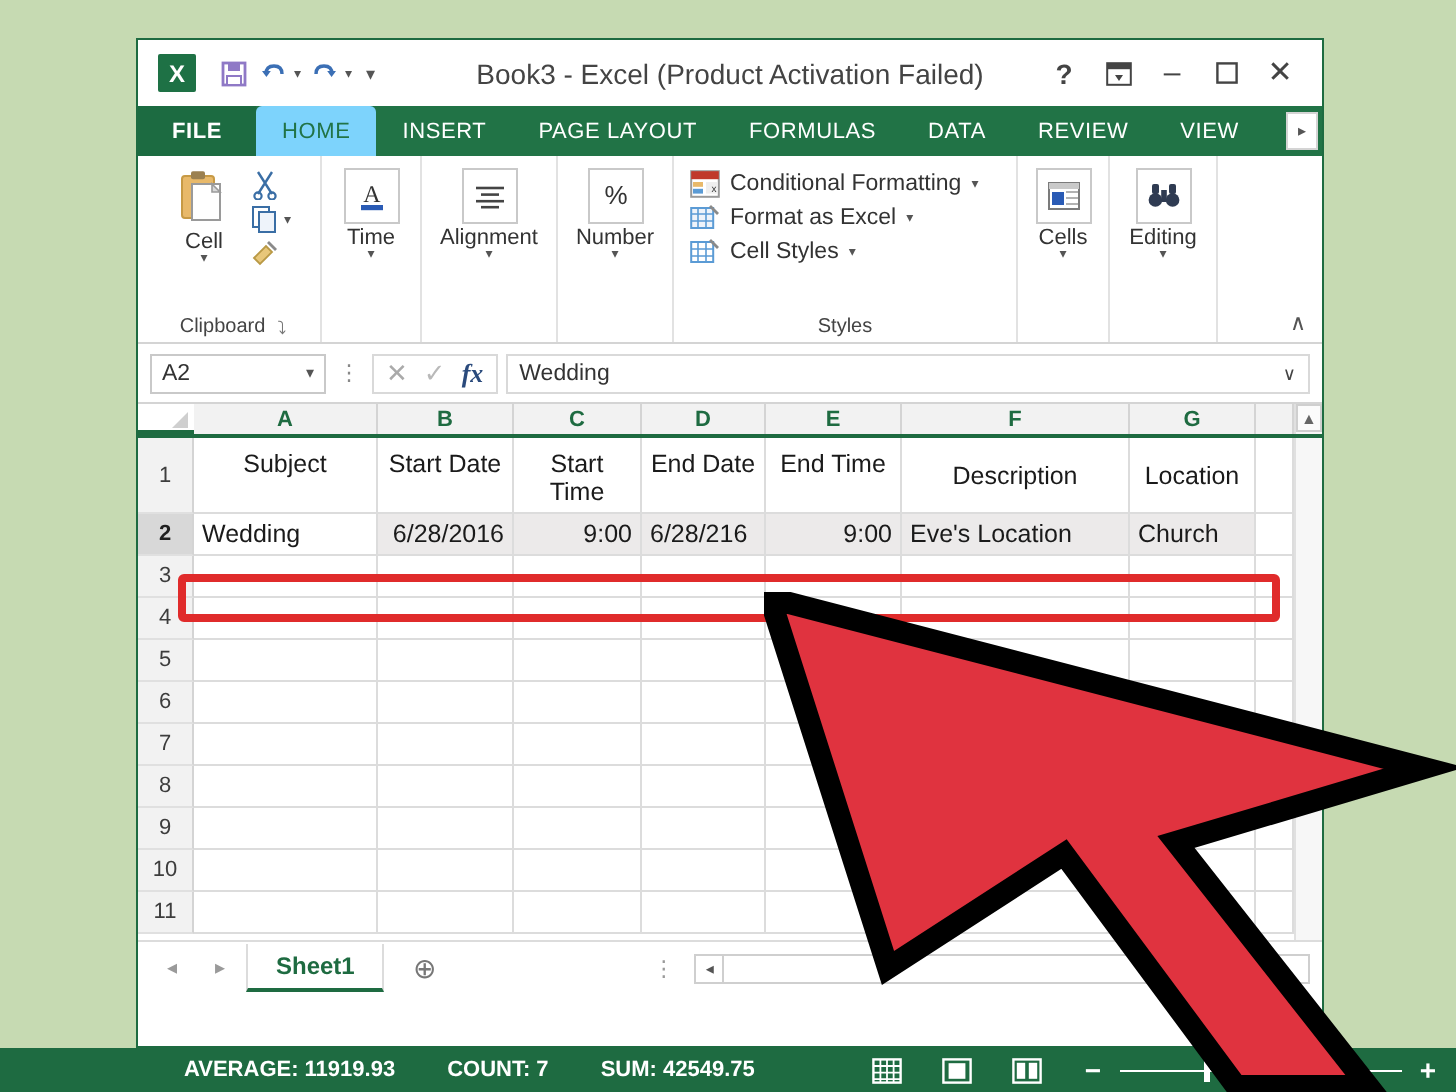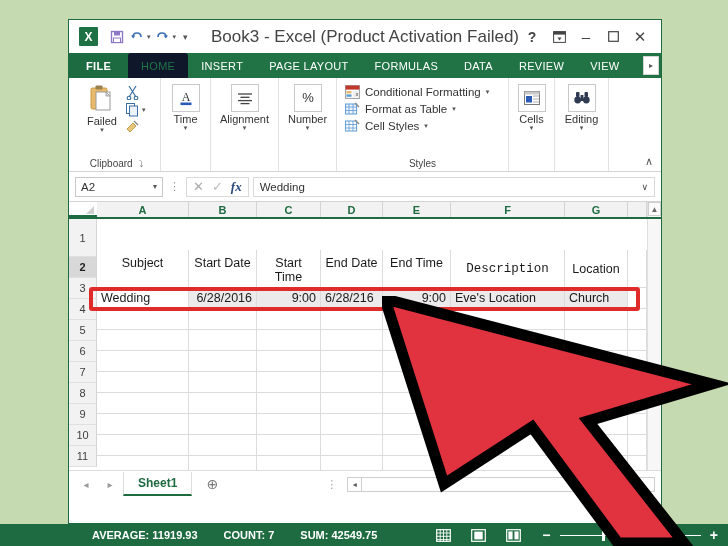--- a/index.html
+++ b/index.html
@@ -65,21 +65,21 @@
     font-size: 14px;
     line-height: 1;
   }
   .qat-save { color: #8f79c6; font-size: 15px; }
   .qat-arrow { color: #3b6fb5; font-size: 15px; font-weight: bold; }
   .qat-caret { color: #555; font-size: 7px; margin-left: -1px; }
   .title-text {
     position: absolute;
     left: 0; right: 0;
     text-align: center;
-    font-size: 17px;
+    font-size: 14px;
     color: #444444;
     pointer-events: none;
   }
   .win-controls {
     margin-left: auto;
     display: flex;
     align-items: center;
     gap: 13px;
     padding-right: 10px;
     z-index: 2;
@@ -117,21 +117,21 @@
     padding: 0 13px;
     white-space: nowrap;
   }
   .tab.file {
     background: #1c6b41;
     font-weight: bold;
     padding: 0 17px;
     color: #ffffff;
   }
   .tab.active {
-    background: #0f172a;
+    background: #7dd3fc;
     color: #217346;
     border-top-left-radius: 3px;
     border-top-right-radius: 3px;
   }
   .tab-more {
     margin-left: auto;
     width: 16px;
     display:flex;
     align-items:center;
     justify-content:center;
@@ -323,21 +323,21 @@
     color: #3d3d3d;
     background:#f2f2f2;
     border-bottom:1px solid #e0e0e0;
     border-right:1px solid #d4d4d4;
     box-sizing:border-box;
   }
   .row-head.tall { height: 38px; }
   .row-head.sel { background:#d8d8d8; font-weight:bold; color:#1f1f1f;}
   .cells-wrap { flex:1; position:relative; }
   .grid-row { display:flex; height:21px; box-sizing:border-box;}
-  .grid-row.tall { height:38px;margin-top:31px; }
+  .grid-row.tall { height:38px; }
   .cell {
     border-right: 1px solid #dcdcdc;
     border-bottom: 1px solid #dcdcdc;
     font-size: 12.5px;
     color: #1a1a1a;
     display:flex;
     align-items:center;
     padding: 0 4px;
     box-sizing:border-box;
     overflow:hidden;
@@ -569,21 +569,21 @@
 
     <div class="rgroup" style="width:88px;">
       <div class="rgroup-body">
         <div class="big-btn">
           <svg width="30" height="30" viewBox="0 0 30 30">
             <rect x="4" y="4" width="16" height="21" rx="1.5" fill="#e8b96a" stroke="#c79a45" stroke-width="1"></rect>
             <rect x="8.5" y="1.6" width="7" height="4" rx="1" fill="#9b8050"></rect>
             <rect x="9" y="8" width="14" height="18" fill="#ffffff" stroke="#9a9a9a" stroke-width="1"></rect>
             <path d="M19 8 L23 12 L19 12 Z" fill="#d9d9d9" stroke="#9a9a9a" stroke-width=".8"></path>
           </svg>
-          <span class="lbl">Failed</span>
+          <span class="lbl">Cell</span>
           <span class="caret">▾</span>
         </div>
         <div class="small-btns">
           <div class="small-icon-row">
             <svg width="15" height="15" viewBox="0 0 15 15">
                 <path d="M4 1 L11 12 M11 1 L4 12" stroke="#3a6ea5" stroke-width="1.2" fill="none"></path>
                 <circle cx="4" cy="13" r="1.8" fill="none" stroke="#3a6ea5" stroke-width="1.1"></circle>
                 <circle cx="11" cy="13" r="1.8" fill="none" stroke="#3a6ea5" stroke-width="1.1"></circle>
               </svg>
           </div>
@@ -677,21 +677,21 @@
             <span class="dd">▾</span>
           </div>
           <div class="style-item">
             <span class="mini">
               <svg width="15" height="14" viewBox="0 0 15 14">
                   <rect x="0.6" y="2" width="11" height="10" fill="#eef3fa" stroke="#5b9bd5" stroke-width="1"></rect>
                   <path d="M0.6 5 H11.6 M0.6 8.5 H11.6 M4 2 V12 M8 2 V12" stroke="#5b9bd5" stroke-width=".8"></path>
                   <path d="M10 1 L14 5" stroke="#8a8a8a" stroke-width="1.4"></path>
                 </svg>
             </span>
-            <span>Format as Table</span>
+            <span>Format as Excel</span>
             <span class="dd">▾</span>
           </div>
           <div class="style-item">
             <span class="mini">
               <svg width="15" height="14" viewBox="0 0 15 14">
                   <rect x="0.6" y="2" width="11" height="10" fill="#fff" stroke="#5b9bd5" stroke-width="1"></rect>
                   <path d="M0.6 5.5 H11.6 M0.6 9 H11.6 M4 2 V12 M8 2 V12" stroke="#5b9bd5" stroke-width=".8"></path>
                   <path d="M10 1 L14 5" stroke="#8a8a8a" stroke-width="1.4"></path>
                 </svg>
             </span>
@@ -796,21 +796,21 @@
       </div>
 
       <div class="cells-wrap">
 
         <div class="grid-row tall">
           <div class="cell hdr" style="width:92px;flex:0 0 92px;">Subject</div>
           <div class="cell hdr" style="width:68px;flex:0 0 68px;">Start Date</div>
           <div class="cell hdr" style="width:64px;flex:0 0 64px;">Start Time</div>
           <div class="cell hdr" style="width:62px;flex:0 0 62px;">End Date</div>
           <div class="cell hdr" style="width:68px;flex:0 0 68px;">End Time</div>
-          <div class="cell hdr one-line" style="width:114px;flex:0 0 114px;font-family:Liberation Mono, monospace;">Description</div>
+          <div class="cell hdr one-line" style="width:114px;flex:0 0 114px;">Description</div>
           <div class="cell hdr one-line" style="width:63px;flex:0 0 63px;">Location</div>
           <div class="cell" style="flex:1;"></div>
         </div>
 
         <div class="grid-row row2">
           <div class="cell first" style="width:92px;flex:0 0 92px;">Wedding</div>
           <div class="cell num" style="width:68px;flex:0 0 68px;">6/28/2016</div>
           <div class="cell num" style="width:64px;flex:0 0 64px;">9:00</div>
           <div class="cell" style="width:62px;flex:0 0 62px;">6/28/216</div>
           <div class="cell num" style="width:68px;flex:0 0 68px;">9:00</div>

